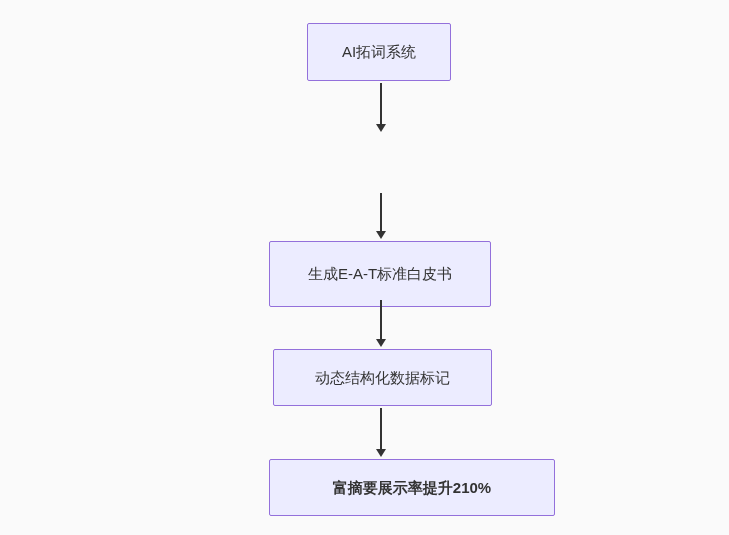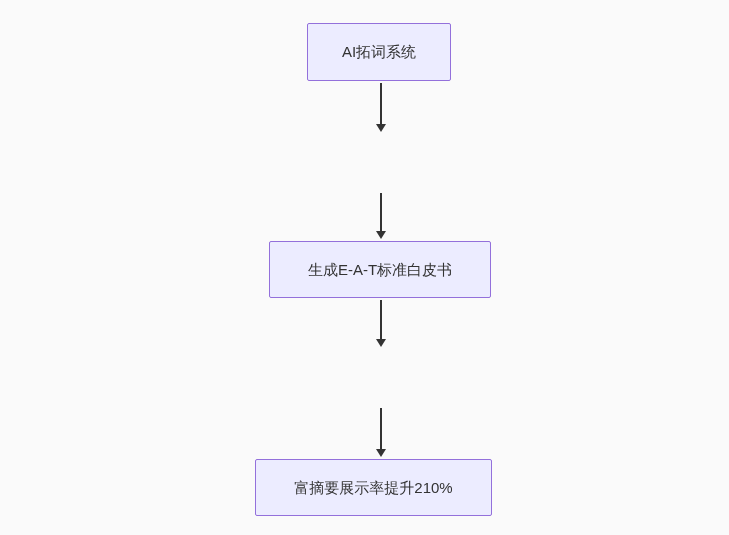--- a/index.html
+++ b/index.html
@@ -29,23 +29,23 @@
     display: flex;
     align-items: center;
     justify-content: center;
     color: var(--text);
     font-size: 15px;
     text-align: center;
     line-height: 1.2;
   }
   .node-1 { left: 299px; top: 15px;  width: 144px; height: 58px; }
   .node-2 { left: 275px; top: 126px; width: 190px; height: 57px; }
-  .node-3 { left: 261px; top: 233px; width: 222px; height: 57px; }
+  .node-3 { left: 261px; top: 233px; width: 222px; height: 66px; }
   .node-4 { left: 265px; top: 341px; width: 219px; height: 57px; }
-  .node-5 { left: 247px; top: 451px; width: 237px; height: 57px; }
+  .node-5 { left: 261px; top: 451px; width: 286px; height: 57px; font-weight: bold; }
 
   .edge { position: absolute; left: 365px; width: 12px; }
   .edge-1 { top: 73px;  height: 53px; }
   .edge-2 { top: 183px; height: 50px; }
   .edge-3 { top: 290px; height: 51px; }
   .edge-4 { top: 398px; height: 53px; }
   .edge-line {
     position: absolute;
     left: 5px; top: 0; bottom: 6px;
     width: 2px;
@@ -82,20 +82,23 @@
 
   <div class="node node-3">
     <span>生成E-A-T标准白皮书</span>
   </div>
 
   <div class="edge edge-3">
     <div class="edge-line"></div>
     <div class="edge-head"></div>
   </div>
 
+  <div class="node node-4">
+    <span>动态结构化数据标记</span>
+  </div>
 
   <div class="edge edge-4">
     <div class="edge-line"></div>
     <div class="edge-head"></div>
   </div>
 
   <div class="node node-5">
     <span>富摘要展示率提升210%</span>
   </div>
 

